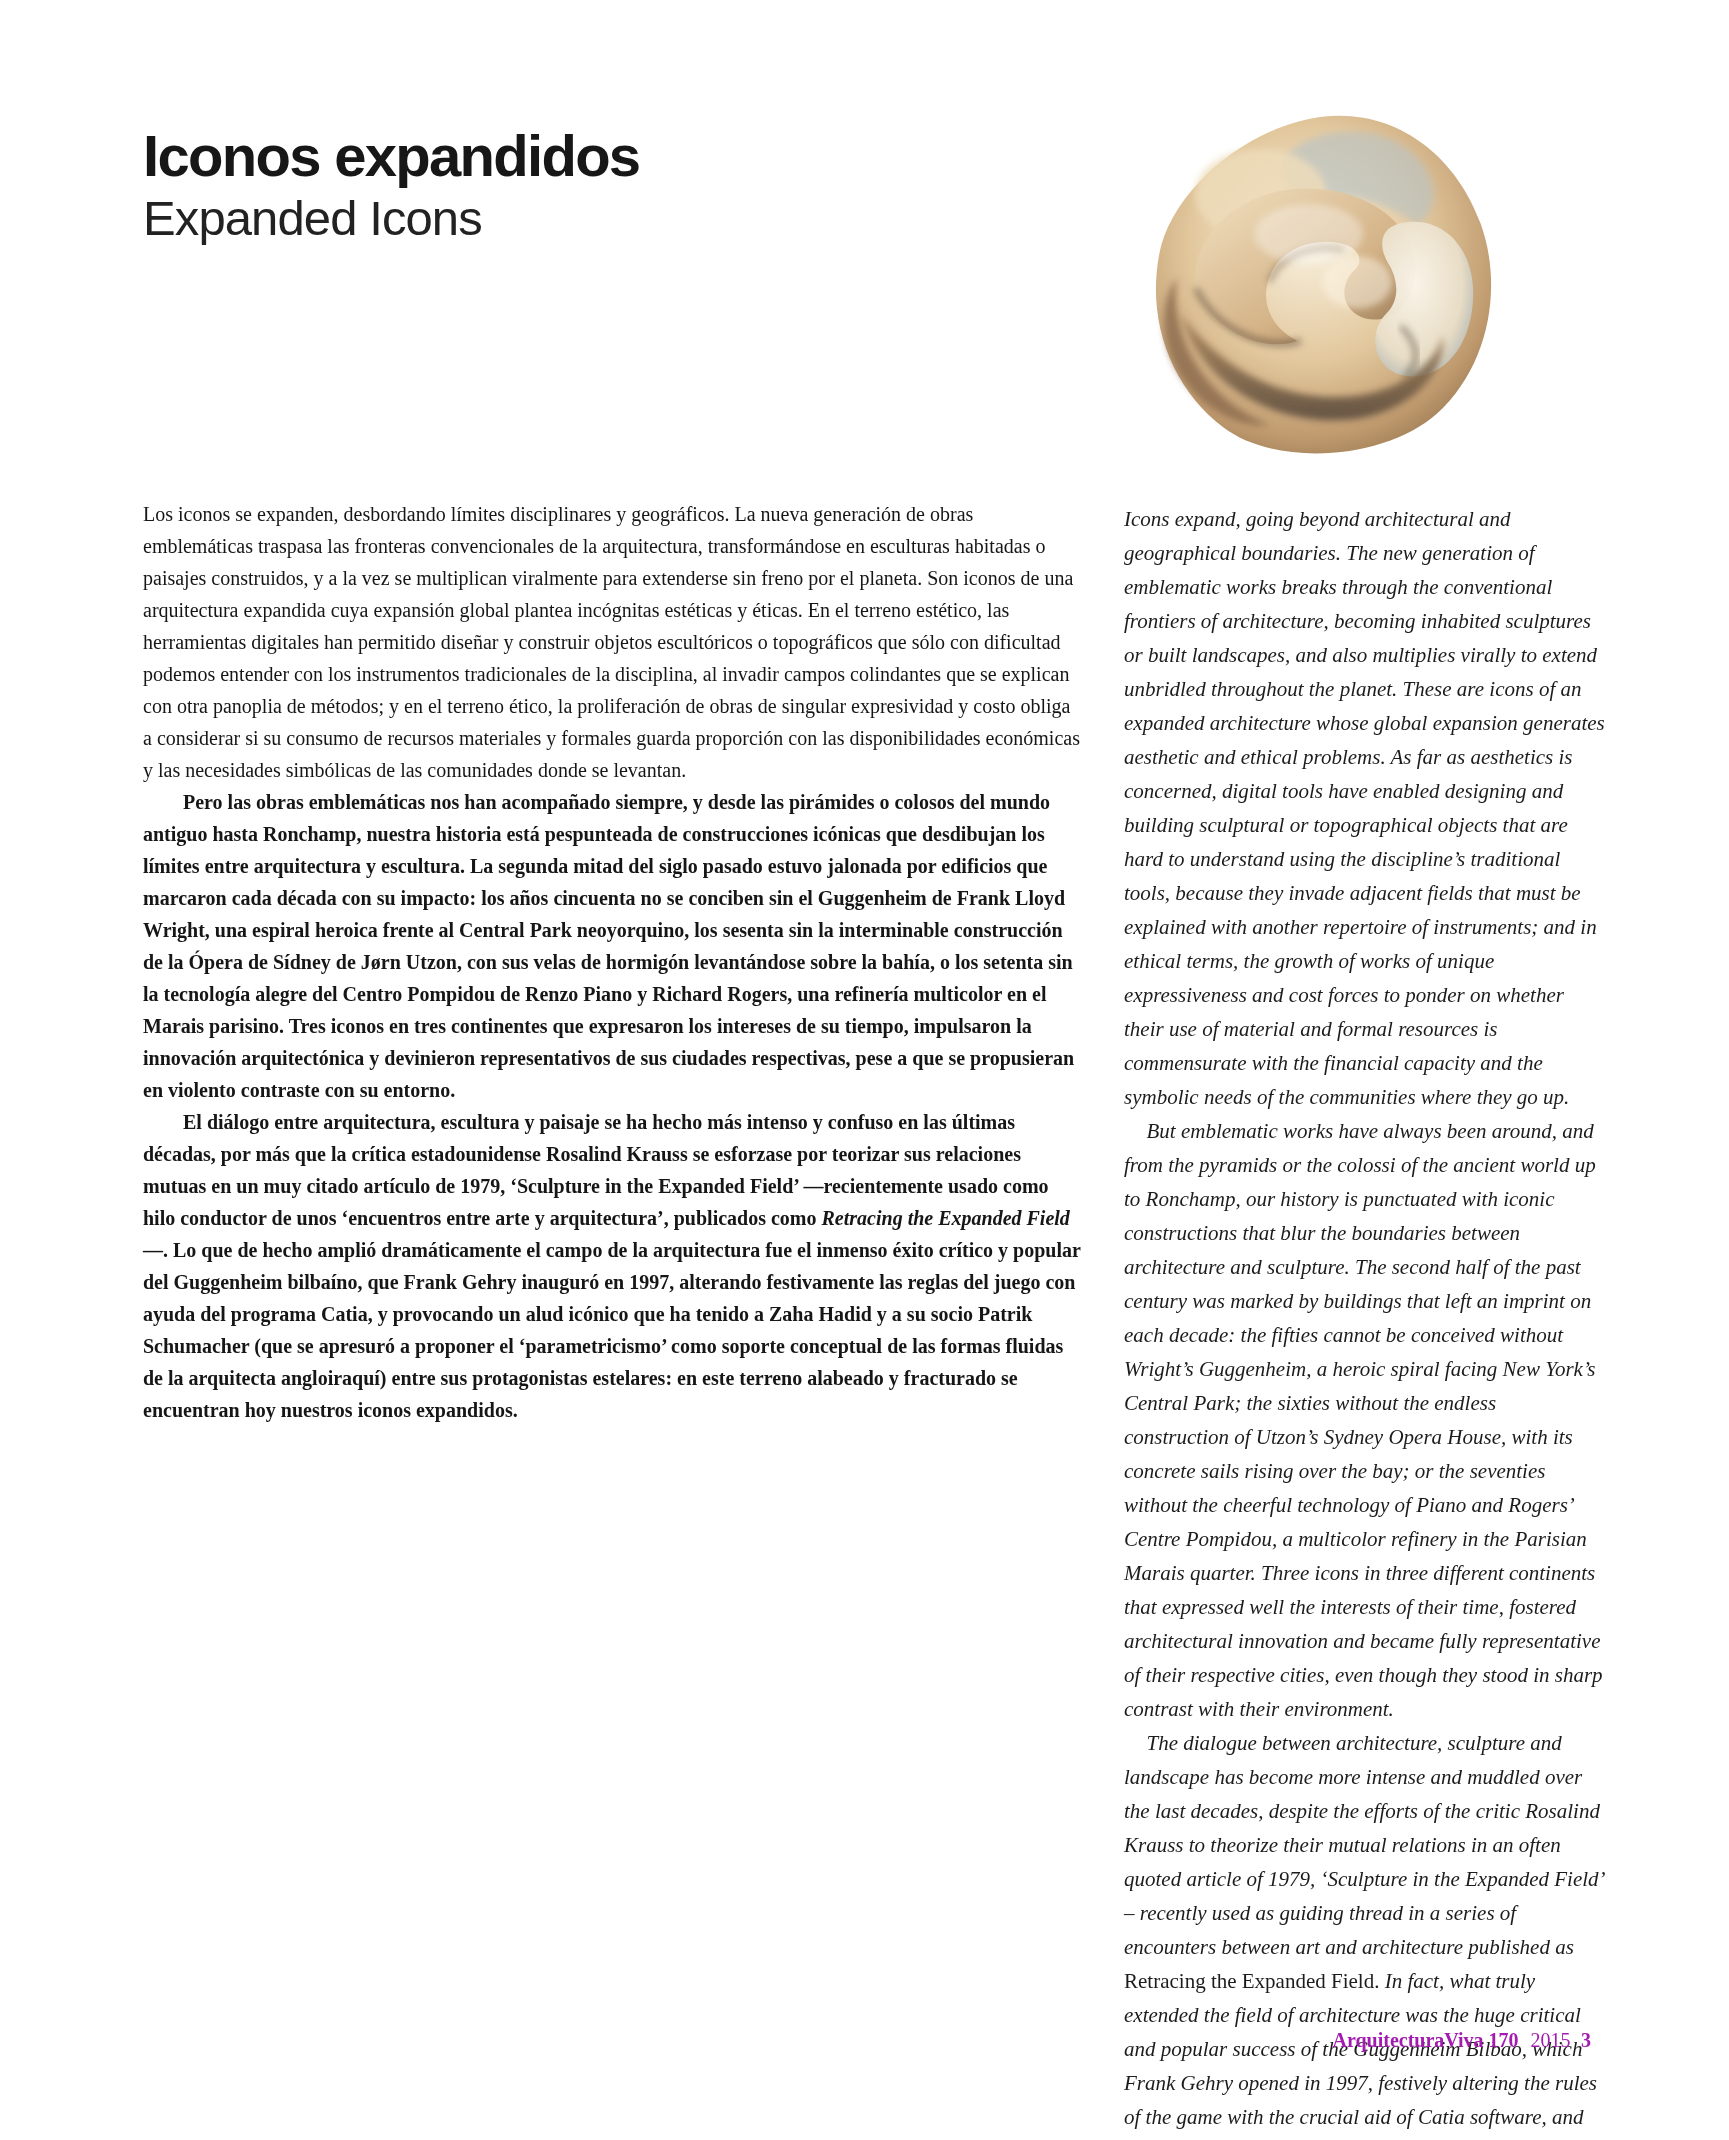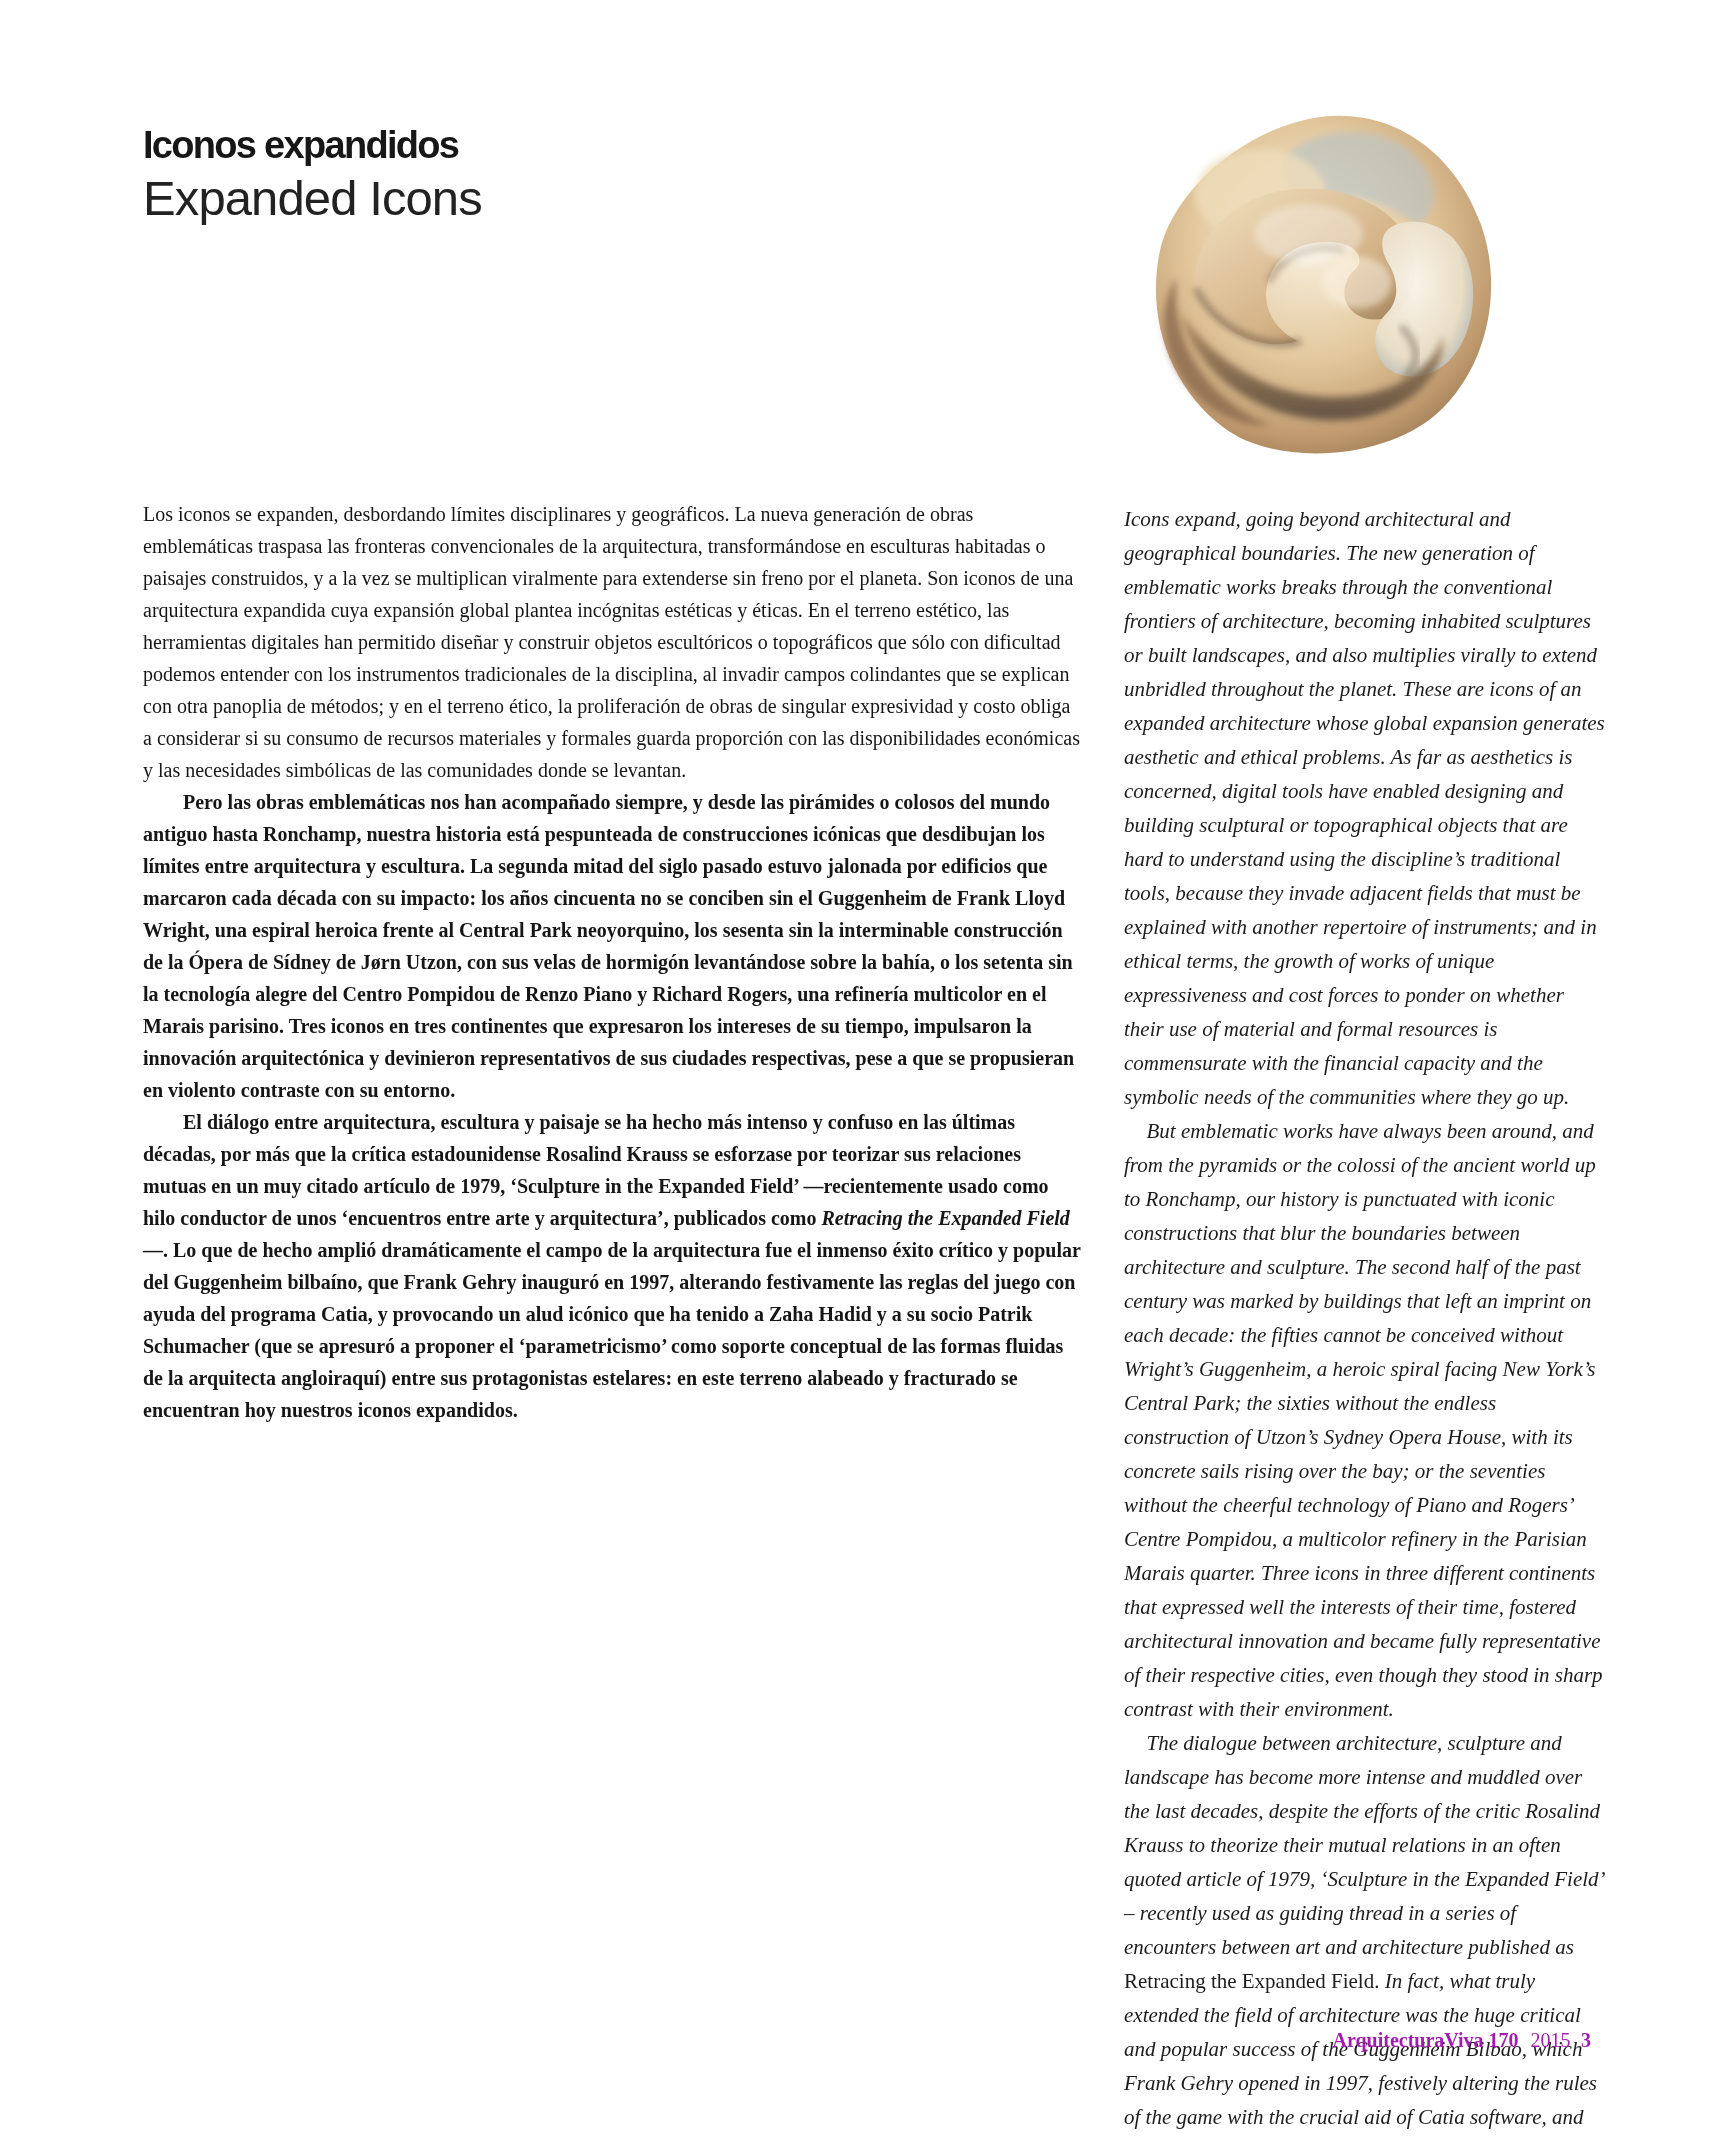--- a/index.html
+++ b/index.html
@@ -8,21 +8,21 @@
     width:1729px;
     height:2140px;
     background:#ffffff;
     overflow:hidden;
   }
   
   .masthead{position:absolute;left:143px;top:126px;}
   .title{
     font-family:"Liberation Sans","DejaVu Sans",sans-serif;
     font-weight:700;
-    font-size:38px;
+    font-size:58px;
     letter-spacing:-1.7px;
     line-height:1.04;
     color:#171717;
     margin:0;
   }
   .subtitle{
     font-family:"Liberation Sans","DejaVu Sans",sans-serif;
     font-weight:400;
     font-size:49px;
     letter-spacing:-0.9px;

